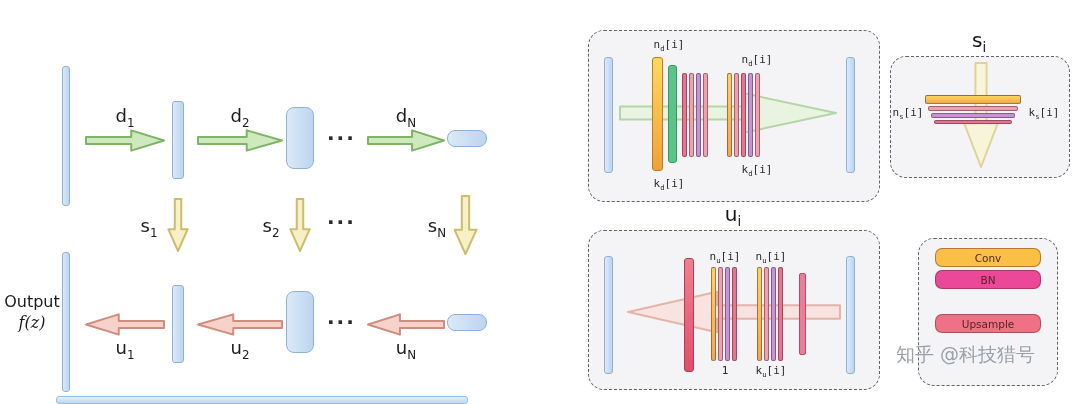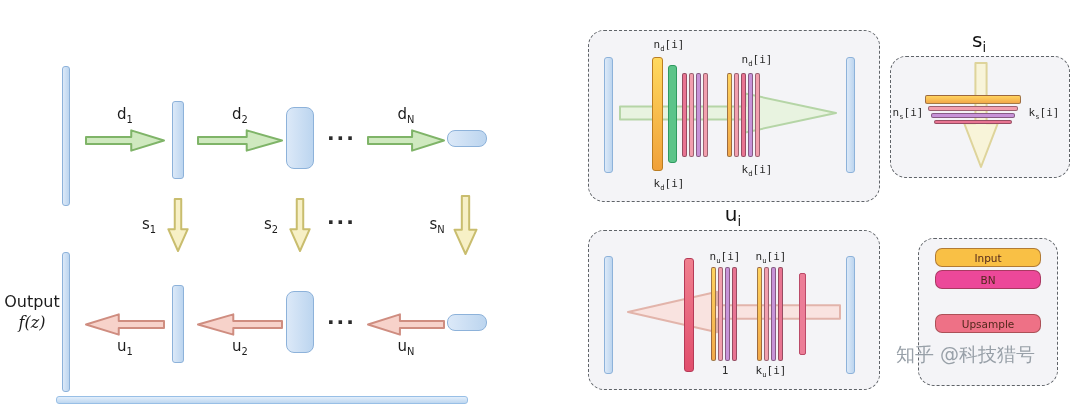--- a/index.html
+++ b/index.html
@@ -1,21 +1,21 @@
 <!DOCTYPE html>
 <html><head>
 <meta charset="utf-8">
 <style>
   html,body{margin:0;padding:0;background:#fff;}
   #canvas{position:relative;width:1080px;height:404px;background:#ffffff;
     font-family:"DejaVu Sans","Liberation Sans",sans-serif;overflow:hidden;}
   .dbox{position:absolute;border:1.6px dashed #5f6368;border-radius:16px;background:#f4f4f7;}
   .vbar{position:absolute;background:linear-gradient(90deg,#dce9f8,#bcd5ef);border:1px solid #8db2da;border-radius:3px;box-sizing:border-box;}
   .brect{position:absolute;background:linear-gradient(90deg,#dce9f8,#bcd5ef);border:1px solid #8db2da;border-radius:8px;box-sizing:border-box;}
-  .lbl{position:absolute;font-size:15px;color:#1c1c1c;text-align:center;}
+  .lbl{position:absolute;font-size:18px;color:#1c1c1c;text-align:center;}
   .io-lbl{position:absolute;font-size:16px;color:#1c1c1c;text-align:center;line-height:1.3;}
   .math{font-family:"DejaVu Serif","Liberation Serif",serif;font-style:italic;}
   sub{font-size:.66em;}
   .dots{position:absolute;font-size:20px;font-weight:700;color:#2b2b2b;letter-spacing:2px;}
   .mono{position:absolute;font-family:"DejaVu Sans Mono","Liberation Mono",monospace;font-size:11px;color:#2b2b2b;text-align:center;white-space:nowrap;}
   .btitle{position:absolute;font-size:20px;color:#141414;text-align:center;}
   .arrow{position:absolute;overflow:visible;}
   .flip{transform:scaleX(-1);}
   .cluster{position:absolute;display:flex;align-items:center;gap:2px;}
   .st{height:100%;width:5px;border:1px solid rgba(70,35,50,.5);border-radius:2px;box-sizing:border-box;}
@@ -172,21 +172,21 @@
   </div>
   <div class="bar-rose" style="left:799px;top:273px;width:7px;height:82px"></div>
   <div class="vbar" style="left:846px;top:256px;width:9px;height:118px"></div>
   <div class="mono" style="left:698px;top:250px;width:54px"><span>n</span><sub>u</sub><span>[i]</span></div>
   <div class="mono" style="left:744px;top:250px;width:54px"><span>n</span><sub>u</sub><span>[i]</span></div>
   <div class="mono" style="left:711px;top:364px;width:28px">1</div>
   <div class="mono" style="left:744px;top:364px;width:54px"><span>k</span><sub>u</sub><span>[i]</span></div>
 
   <div class="dbox" style="left:918px;top:238px;width:138px;height:146px"></div>
   <div class="chip" style="top: 248px; background: rgb(249, 192, 69);">
-      <span>Input</span>
+      <span>Conv</span>
     </div>
   <div class="chip" style="top: 270px; background: #ec4899;">
       <span>BN</span>
     </div>
   <div class="chip" style="top: 314px; background: rgb(238, 113, 134);">
       <span>Upsample</span>
     </div>
 
   <div class="watermark">知乎 @科技猎号</div>
   <div class="strip"></div>

